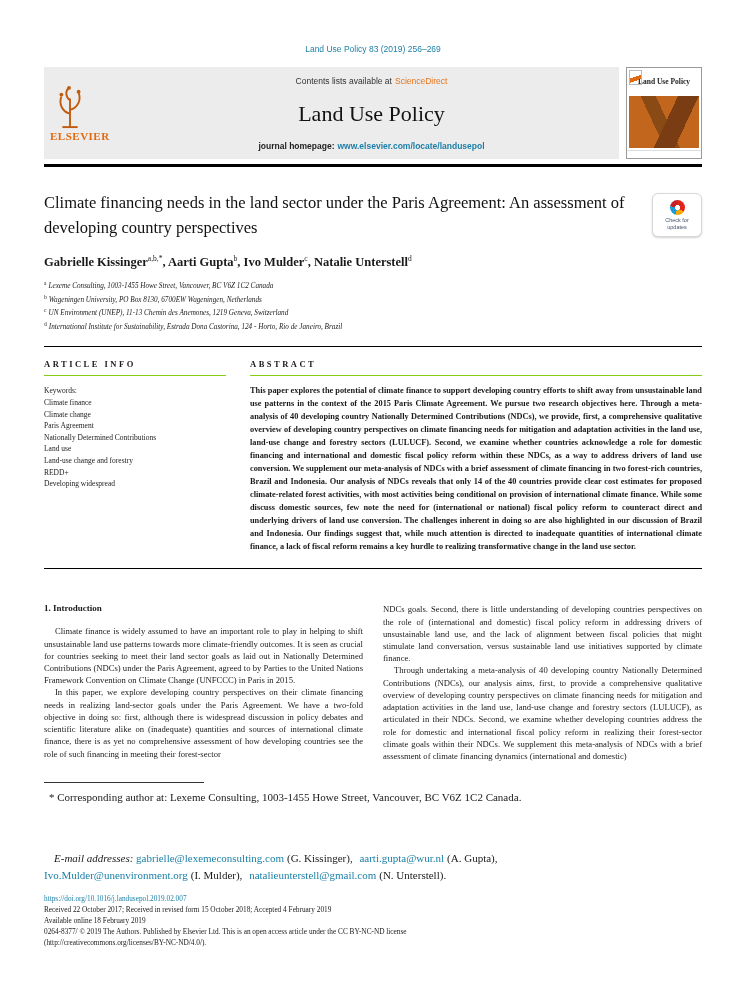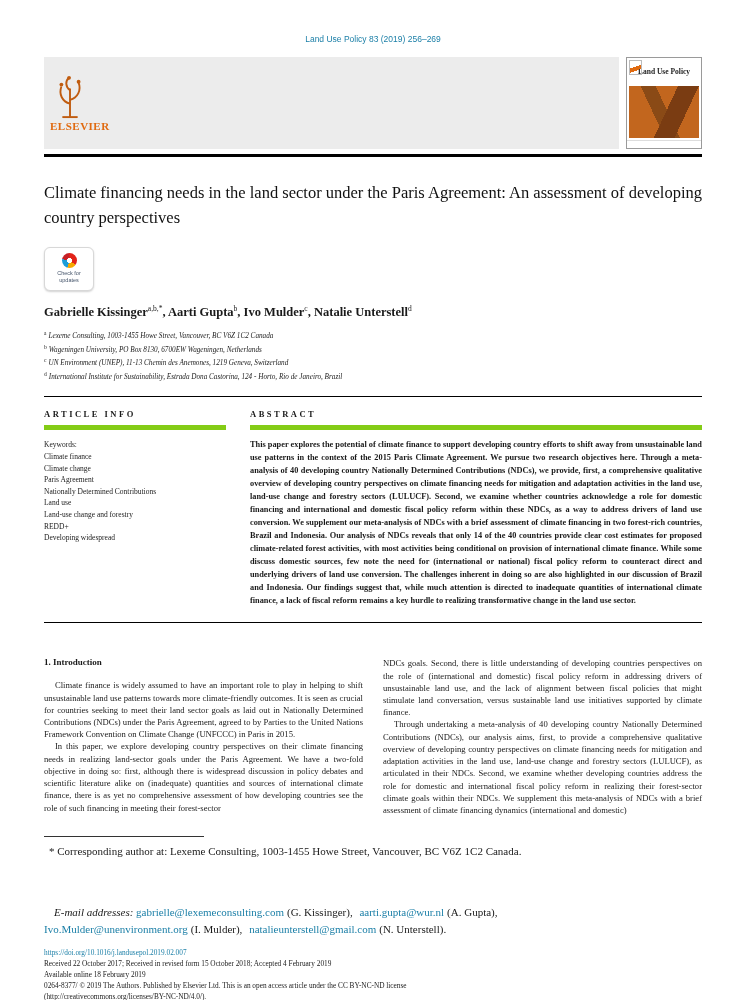--- a/index.html
+++ b/index.html
@@ -5,21 +5,21 @@
   :root{
     --link-teal:#1b7fa7;
     --sciencedirect-orange:#e8731a;
     --elsevier-orange:#e06a10;
     --cover-orange:#c2661e;
     --header-gray:#ececec;
   }
   html,body{margin:0;padding:0;background:#fff;}
   .page{
     width:746px;height:1000px;box-sizing:border-box;position:relative;
-    background:#fff;color:#1a1a1a;padding:0 44px;overflow:hidden;
+    background:#fff;color:#1a1a1a;padding:10px 44px;overflow:hidden;
     font-family:"Liberation Serif", serif;
   }
   
   .journal-ref{padding-top:34px;text-align:center;font-family:"Liberation Sans",sans-serif;
     font-size:8.5px;color:var(--link-teal);}
   
   .header-row{display:flex;margin-top:13px;align-items:stretch;}
   .header-band{flex:1;background:var(--header-gray);display:flex;min-height:92px;padding:6px 10px 6px 6px;box-sizing:border-box;}
   .elsevier-block{width:84px;display:flex;flex-direction:column;justify-content:center;gap:1px;}
   .elsevier-wordmark{font-weight:bold;font-size:11px;color:var(--elsevier-orange);letter-spacing:.5px;}
@@ -36,41 +36,41 @@
     background:linear-gradient(160deg,transparent 45%,var(--elsevier-orange) 45%,var(--elsevier-orange) 70%,transparent 70%);}
   .cover-title{font-size:7.5px;font-weight:bold;text-align:center;margin-top:9px;color:#222;}
   .cover-art{flex:1;margin:2px;background:
     linear-gradient(115deg,transparent 52%,#7a3c12 52%,#7a3c12 74%,transparent 74%),
     linear-gradient(65deg,transparent 38%,#8a4a16 38%,#8a4a16 54%,transparent 54%),
     var(--cover-orange);}
   .cover-bottom{height:7px;border-top:1px solid #ddd;}
   .rule-thick{height:3px;background:#000;margin-top:5px;}
   .rule-thin{height:1px;background:#000;margin-top:12px;}
   
-  .title-row{display:flex;gap:14px;margin-top:24px;flex-direction:column;}
+  .title-row{display:flex;gap:14px;margin-top:24px;}
   .article-title{flex:1;font-size:16.5px;font-weight:normal;line-height:1.5;margin:0;color:#111;}
   .check-badge{width:48px;height:42px;border:1px solid #d8d8d8;border-radius:6px;
     box-shadow:0 1px 2px rgba(0,0,0,.18);display:flex;flex-direction:column;align-items:center;
     justify-content:center;gap:2px;align-self:flex-start;margin-top:2px;cursor:pointer;background:#fff;}
   .check-icon{width:15px;height:15px;border-radius:50%;
     background:radial-gradient(circle,#fff 0 2.5px,transparent 2.5px),
       conic-gradient(#e2231a 0 35%,#f6a800 35% 55%,#1b9dd9 55% 78%,#c52127 78% 100%);}
   .check-label{font-family:"Liberation Sans",sans-serif;font-size:5.5px;color:#44546a;text-align:center;line-height:1.25;width:42px;}
   
   .authors{margin-top:13px;font-size:12.5px;font-weight:bold;}
   .author sup{font-size:7.5px;font-weight:normal;}
   .author:not(:last-child)::after{content:", ";}
   .affiliations{margin-top:9px;}
   .affil{font-size:7.2px;font-style:italic;line-height:1.6;}
   .affil sup{font-style:normal;font-size:5.5px;margin-right:2px;}
   
   .info-section{display:flex;gap:24px;padding:12px 0 15px;}
   .info-col{width:182px;flex:none;}
   .abstract-col{flex:1;}
-  .col-heading{font-size:8.5px;font-weight:bold;letter-spacing:2.5px;padding-bottom:6px;border-bottom:5px solid #84cc16;margin-bottom:9px;}
+  .col-heading{font-size:8.5px;font-weight:bold;letter-spacing:2.5px;padding-bottom:6px;border-bottom:1px solid #84cc16;margin-bottom:9px;}
   .keywords-label{font-size:7.5px;line-height:1.55;display:block;}
   .keyword{font-size:7.5px;line-height:1.55;display:block;}
   .abstract-text{font-size:8.3px;font-weight:600;line-height:1.56;text-align:justify;}
   
   .body-section{display:flex;gap:20px;margin-top:34px;}
   .body-col{width:319px;flex:none;text-align:justify;}
   .body-heading{font-size:9px;font-weight:bold;margin:0 0 12px;text-align:left;}
   .body-para{font-size:8.6px;line-height:1.42;margin:0;text-indent:11px;}
   .body-para.no-indent{text-indent:0;}
   
@@ -105,20 +105,29 @@
             <path d="M12 44 h16"></path>
           </g>
           <g fill="#c05c10">
             <circle cx="11" cy="10" r="2"></circle>
             <circle cx="29" cy="7" r="2"></circle>
             <circle cx="19" cy="3" r="2"></circle>
           </g>
         </svg>
         <div class="elsevier-wordmark">ELSEVIER</div>
       </div>
+      <div class="header-center">
+        <div class="contents-line">
+          <span>Contents lists available at</span><span class="sciencedirect-link">ScienceDirect</span>
+        </div>
+        <div class="journal-name">Land Use Policy</div>
+        <div class="homepage-line">
+          <span>journal homepage:</span><span class="homepage-url">www.elsevier.com/locate/landusepol</span>
+        </div>
+      </div>
     </div>
     <div class="cover">
       <div class="cover-top">
         <div class="cover-logo-box"></div>
         <div class="cover-title">Land Use Policy</div>
       </div>
       <div class="cover-art"></div>
       <div class="cover-bottom"></div>
     </div>
   </div>

